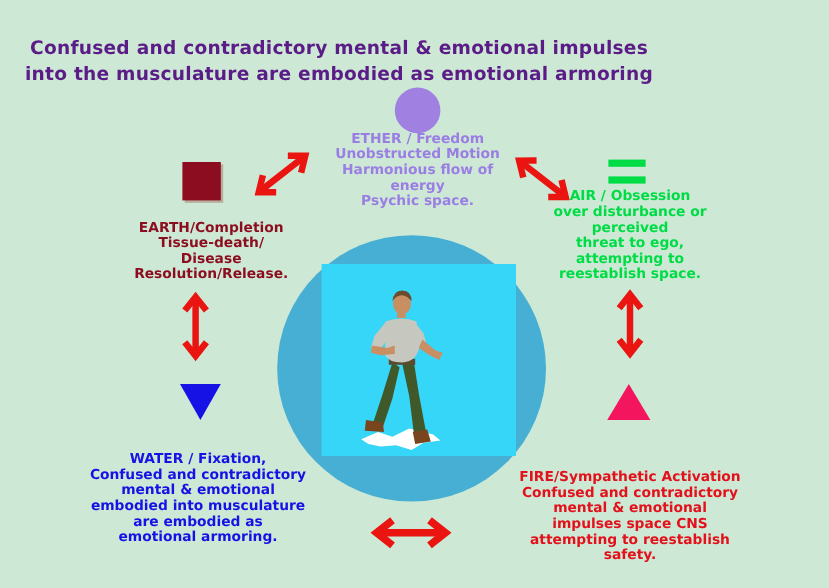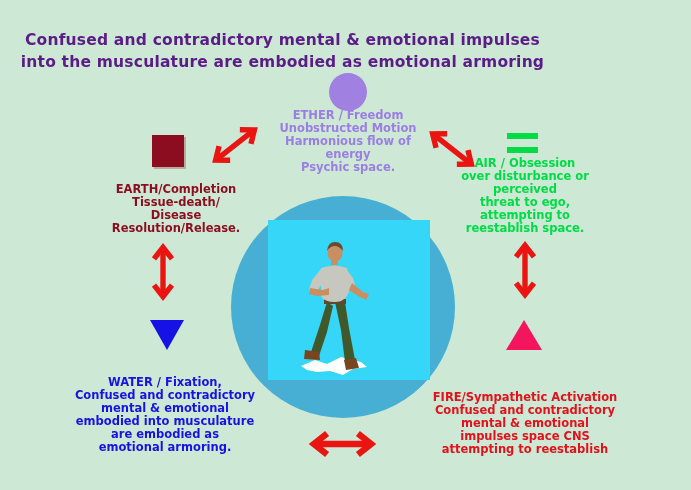--- a/index.html
+++ b/index.html
@@ -109,20 +109,21 @@
   <div>emotional armoring.</div>
 </div>
 
 <div class="abs tri-up"></div>
 <div class="abs el-text fire-text">
   <div>FIRE/Sympathetic Activation</div>
   <div>Confused and contradictory</div>
   <div>mental &amp; emotional</div>
   <div>impulses space CNS</div>
   <div>attempting to reestablish</div>
+  <div>safety.</div>
 </div>
 
 <div class="abs big-circle"></div>
 <div class="abs inner-square"></div>
 <svg class="abs figure" viewBox="0 0 76 138">
 
   <polygon points="4,126 18,120 30,124 44,117 64,122 70,127 56,129 46,135 33,131 20,132 10,130" fill="#ffffff"></polygon>
 
   <path d="M30,62 L22,88 L14,112 L22,116 L30,92 L36,66 Z" fill="#41592A"></path>
 

